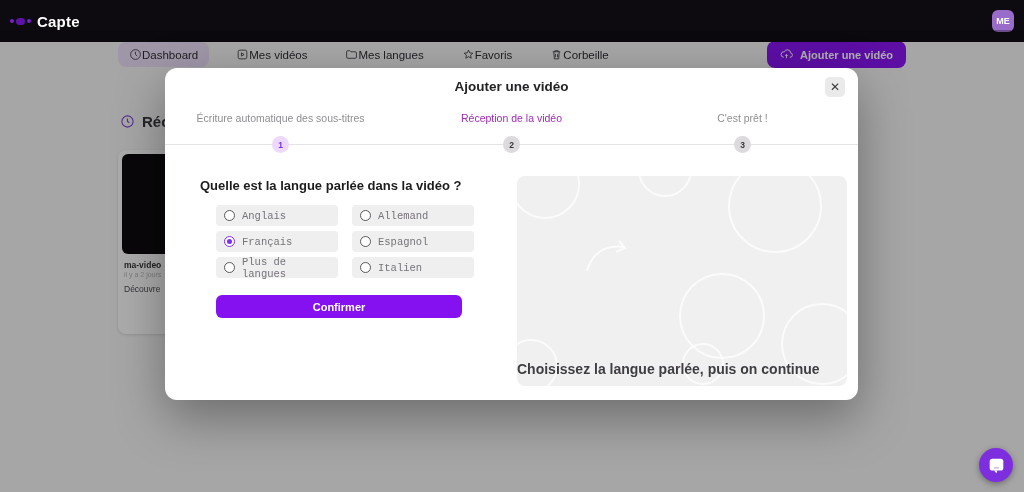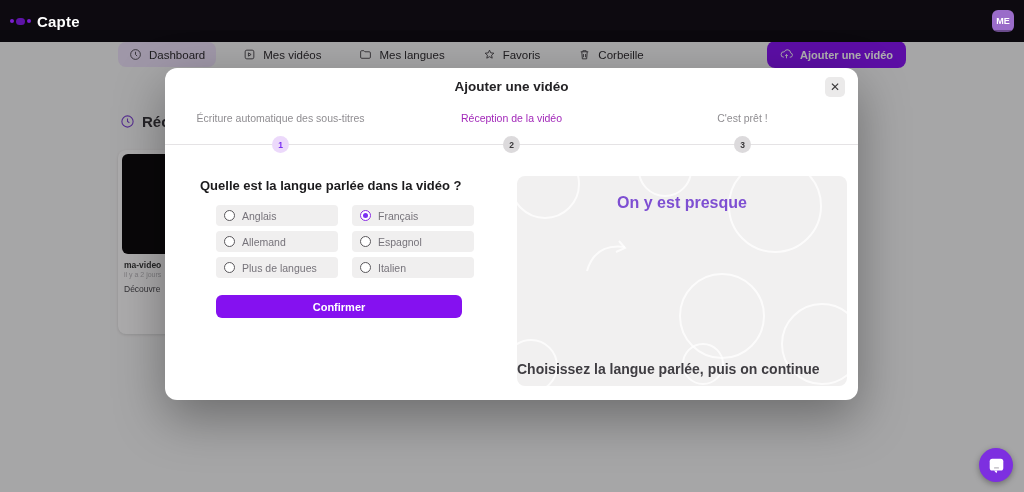--- a/index.html
+++ b/index.html
@@ -17,21 +17,21 @@
   .logo-dots i:nth-child(3){ width:4px; height:4px; }
   .logo-text { color:#fff; font-size:15px; font-weight:700; letter-spacing:.2px; }
   .avatar { width:22px; height:22px; border-radius:6px; background:#9a6cc9; color:#fff;
             font-size:9px; font-weight:700; display:flex; align-items:center; justify-content:center; }
 
   
   .content { position:absolute; top:30px; left:0; width:1024px; height:462px; background:#f4f3f3; }
   .content-inner { width:788px; margin:0 auto; position:relative; height:100%; }
 
   .navrow { display:flex; align-items:center; padding-top:11px; gap:16px; }
-  .nav-item { display:flex; align-items:flex-end; gap:7px; padding:6px 11px; border-radius:8px;
+  .nav-item { display:flex; align-items:flex-end; padding:6px 11px; border-radius:8px;
               font-size:11.5px; color:#2b292c; cursor:pointer; white-space:nowrap; }
   .nav-item.active { background:#e9ddf5; }
   .nav-item svg { width:13px; height:13px; stroke:#3a383c; stroke-width:1.6; fill:none; }
   .add-btn { margin-left:auto; background:#8511f0; color:#fff; border:none; border-radius:8px;
              padding:7px 13px; font-size:11px; font-weight:600; display:flex; align-items:center; gap:7px; cursor:pointer; }
   .add-btn svg { width:13px; height:13px; stroke:#fff; stroke-width:1.7; fill:none; }
 
   .section-title { position:absolute; left:2px; top:83px; display:flex; align-items:center; gap:7px;
                    font-size:15px; font-weight:700; color:#343236; }
   .section-title svg { width:15px; height:15px; stroke:#7a3fd1; stroke-width:1.7; fill:none; }
@@ -69,21 +69,21 @@
   .q-text { position:absolute; left:35px; top:110px; font-size:13px; font-weight:600; color:#1c1b1d; }
 
   .lang-grid { position:absolute; left:51px; top:137px; display:grid;
                grid-template-columns:122px 122px; grid-gap:5px 14px; }
   .lang-pill { height:21px; background:#f0efef; border-radius:4px; display:flex; align-items:center;
                gap:7px; padding:0 8px; cursor:pointer; }
   .radio { width:11px; height:11px; border-radius:50%; border:1.5px solid #5a585c; background:#fff; flex:0 0 auto;
            display:flex; align-items:center; justify-content:center; }
   .lang-pill.selected .radio { border-color:#8a2be2; }
   .lang-pill.selected .radio::after { content:""; width:5px; height:5px; border-radius:50%; background:#7b2ff2; }
-  .lang-label { font-size:10.5px; color:#76737a; }
+  .lang-label { font-size:10.5px; color:#76737a;font-family:Liberation Mono, monospace; }
 
   .confirm-btn { position:absolute; left:51px; top:227px; width:246px; height:23px; border:none;
                  background:#8511f0; color:#fff; font-size:11px; font-weight:600; border-radius:6px; cursor:pointer; }
 
   .panel { position:absolute; left:352px; top:108px; width:330px; height:210px; background:#f1f0f0;
            border-radius:8px; overflow:hidden; }
   .panel svg.deco { position:absolute; top:0; left:0; width:100%; height:100%; }
   .panel-title { position:absolute; top:18px; width:100%; text-align:center; font-size:16px;
                  font-weight:700; color:#7e4fd2; }
   .panel-caption { position:absolute; bottom:9px; width:100%; text-align:left; font-size:14px;
@@ -202,27 +202,27 @@
     </div>
   </div>
 
   <div class="q-text">Quelle est la langue parlée dans la vidéo ?</div>
 
   <div class="lang-grid">
     <div class="lang-pill">
       <span class="radio"></span>
       <span class="lang-label">Anglais</span>
     </div>
+    <div class="lang-pill">
+      <span class="radio"></span>
+      <span class="lang-label">Allemand</span>
+    </div>
     <div class="lang-pill selected">
       <span class="radio"></span>
       <span class="lang-label">Français</span>
-    </div>
-    <div class="lang-pill">
-      <span class="radio"></span>
-      <span class="lang-label">Allemand</span>
     </div>
     <div class="lang-pill">
       <span class="radio"></span>
       <span class="lang-label">Espagnol</span>
     </div>
     <div class="lang-pill">
       <span class="radio"></span>
       <span class="lang-label">Plus de langues</span>
     </div>
     <div class="lang-pill">
@@ -238,21 +238,20 @@
       <circle cx="28" cy="8" r="34"></circle>
       <circle cx="148" cy="-6" r="26"></circle>
       <circle cx="258" cy="30" r="46"></circle>
       <circle cx="205" cy="140" r="42"></circle>
       <circle cx="305" cy="168" r="40"></circle>
       <circle cx="14" cy="190" r="26"></circle>
       <circle cx="186" cy="188" r="20"></circle>
       <path d="M70 95 q 8 -28 38 -24"></path>
       <path d="M102 65 l 6 7 l -9 4"></path>
     </svg>
-    <div class="panel-title">On y est presque</div>
     <div class="panel-caption">Choisissez la langue parlée, puis on continue</div>
   </div>
 </div>
 
 <button class="chat-btn">
   <svg width="17" height="17" viewBox="0 0 20 20">
     <rect x="2" y="2" width="16" height="14" rx="3" fill="#ffffff"></rect>
     <path d="M7 16 l3 3 l1 -3 z" fill="#ffffff"></path>
     <rect x="7" y="12" width="6" height="1.6" rx="0.8" fill="#b9b6bc"></rect>
   </svg>

